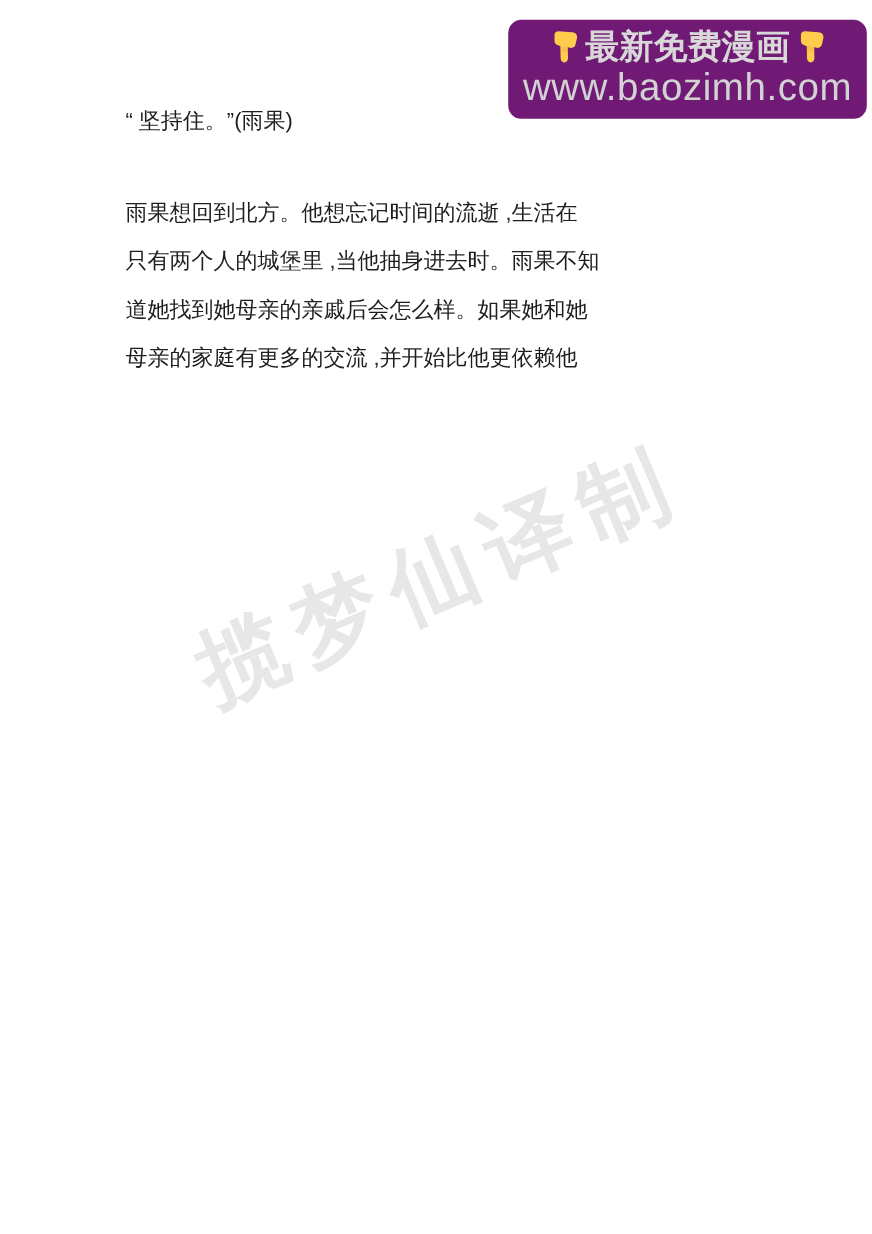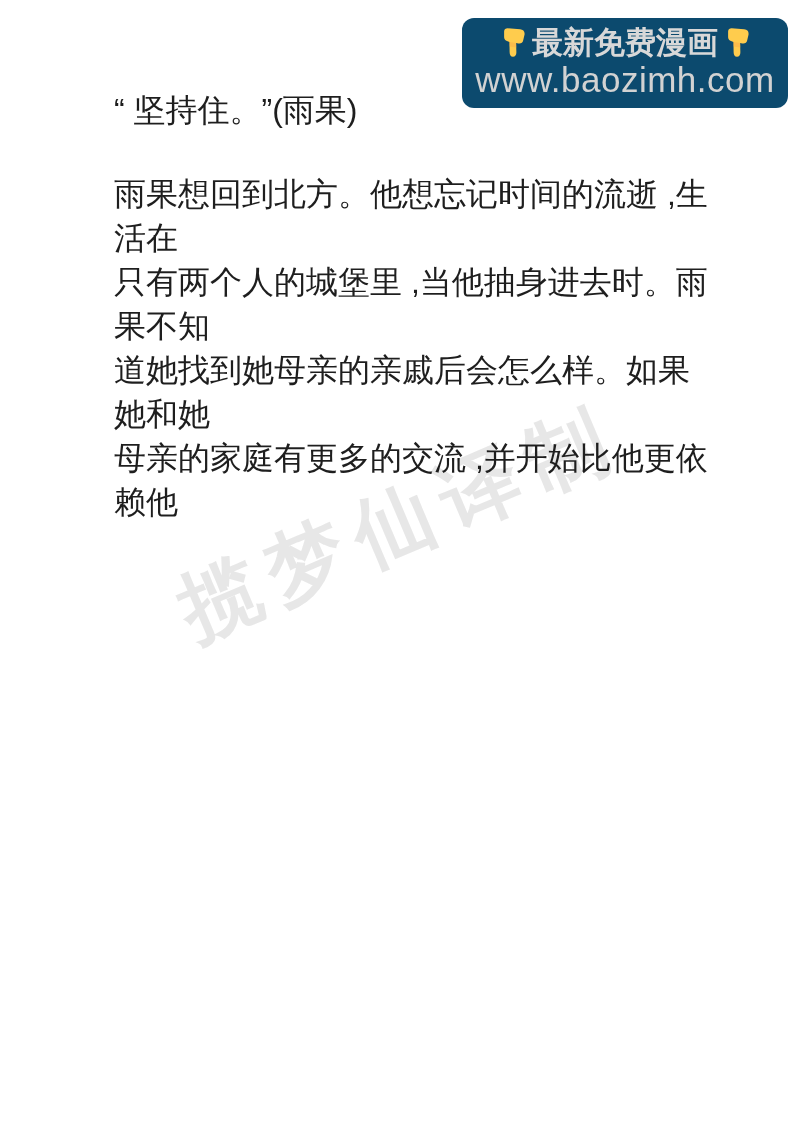--- a/index.html
+++ b/index.html
@@ -16,21 +16,21 @@
     overflow: hidden;
   }
 
   
   .banner {
     position: absolute;
     left: 462px;
     top: 18px;
     width: 326px;
     height: 90px;
-    background: #0c4a6e;
+    background: #701a75;
     border-radius: 12px;
     display: flex;
     flex-direction: column;
     align-items: center;
     justify-content: center;
     z-index: 2;
   }
   .banner-line1 {
     display: flex;
     align-items: center;
@@ -75,21 +75,21 @@
   }
 
   
   .content {
     position: absolute;
     left: 114px;
     top: 88px;
     width: 600px;
     z-index: 1;
     color: #1e1e1e;
-    font-size: 32px;
+    font-size: 20px;
     line-height: 44px;
     font-weight: 500;
   }
   .para {
     white-space: pre-line;
     margin: 0 0 40px 0;
   }
 </style>
 </head>
 <body>

